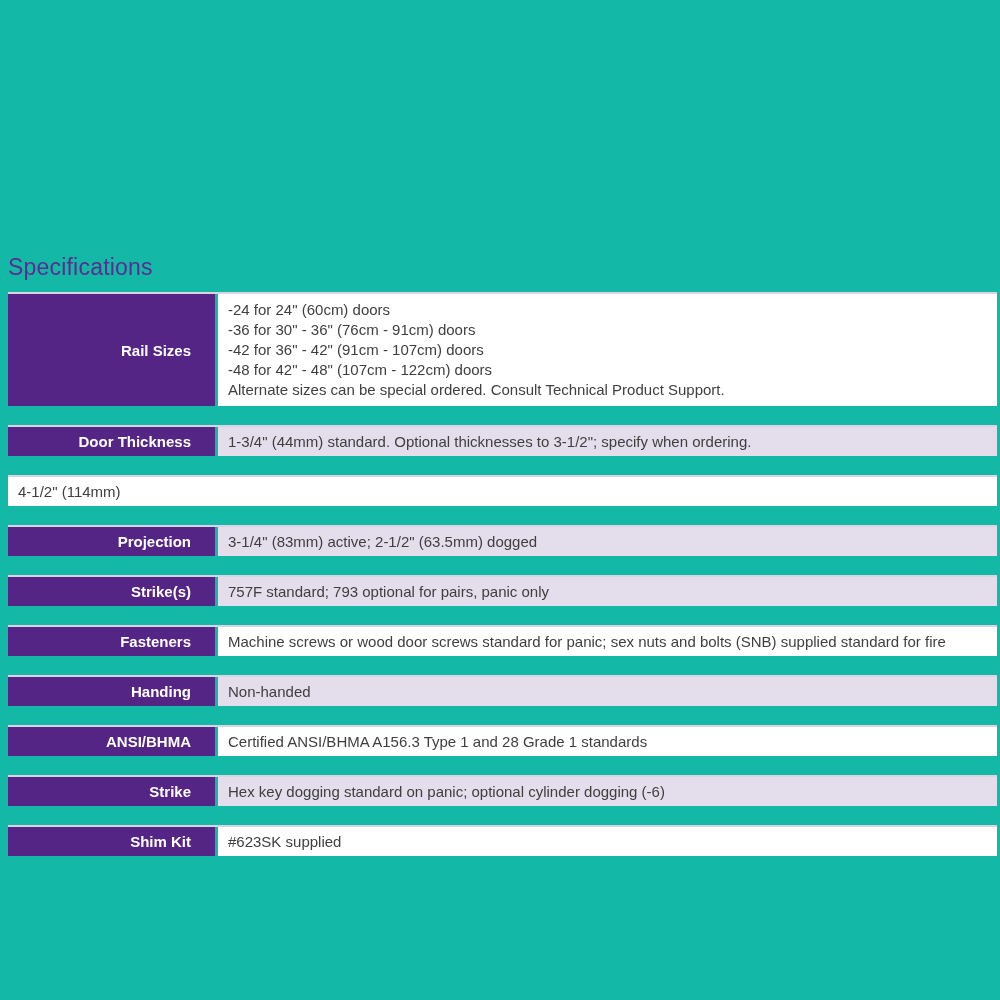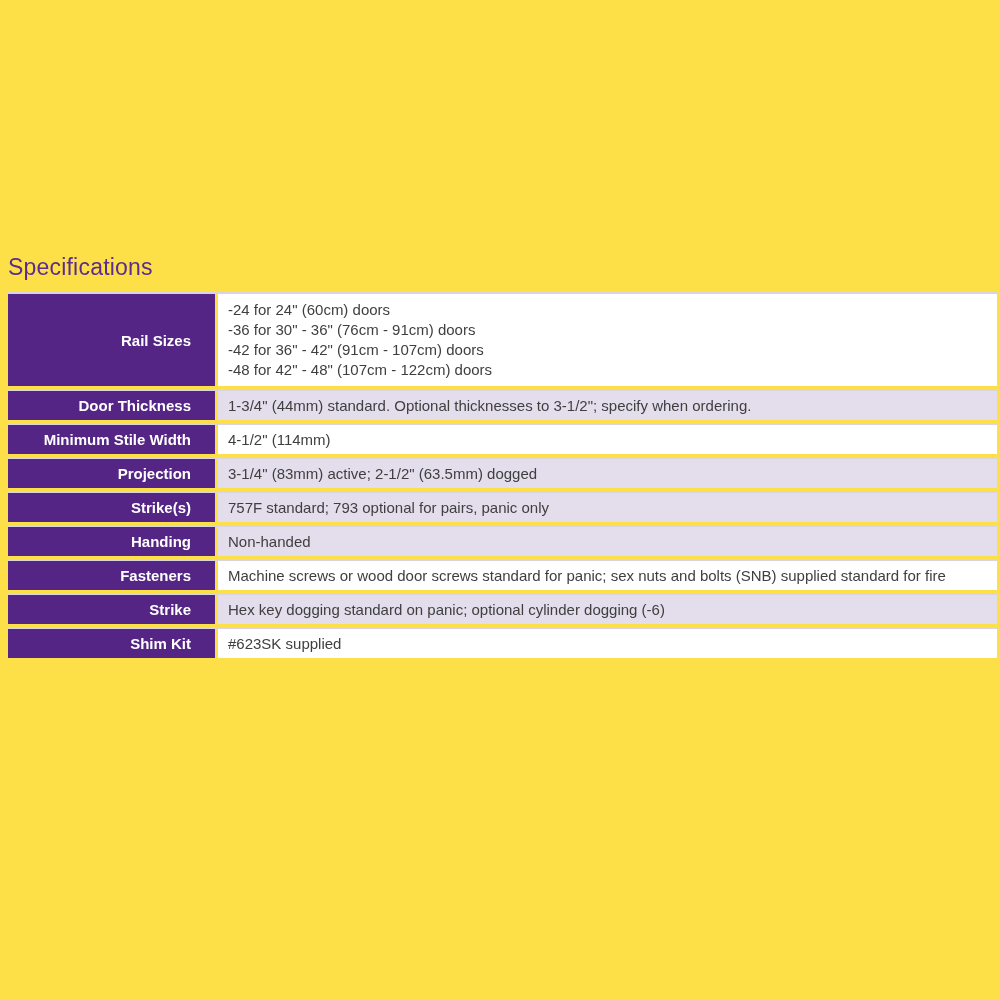--- a/index.html
+++ b/index.html
@@ -6,21 +6,21 @@
   html, body {
     width: 1000px;
     height: 1000px;
     background: #ffffff;
     font-family: "Liberation Sans", sans-serif;
   }
   .page {
     position: relative;
     width: 1000px;
     height: 1000px;
-    background: #fde047;
+    background: #14b8a6;
     overflow: hidden;
   }
   .page-title {
     position: absolute;
     left: 8px;
     top: 254px;
     font-size: 23px;
     font-weight: 400;
     color: #5b2d90;
     letter-spacing: 0.2px;
@@ -28,21 +28,21 @@
   .spec-table {
     position: absolute;
     left: 8px;
     top: 292px;
     width: 989px;
   }
   .spec-row {
     display: flex;
     align-items: stretch;
     border-top: 2px solid #d9d3e4;
-    margin-top: 3px;
+    margin-top: 19px;
   }
   .spec-row:first-child { margin-top: 0; }
   .spec-label {
     width: 207px;
     flex: 0 0 207px;
     background: #552585;
     color: #ffffff;
     font-size: 15px;
     font-weight: bold;
     text-align: right;
@@ -81,54 +81,58 @@
 
   <div class="spec-table">
 
     <div class="spec-row">
       <div class="spec-label">Rail Sizes</div>
       <div class="spec-value multiline">
         <div class="value-line">-24 for 24" (60cm) doors</div>
         <div class="value-line">-36 for 30" - 36" (76cm - 91cm) doors</div>
         <div class="value-line">-42 for 36" - 42" (91cm - 107cm) doors</div>
         <div class="value-line">-48 for 42" - 48" (107cm - 122cm) doors</div>
+        <div class="value-line">Alternate sizes can be special ordered. Consult Technical Product Support.</div>
       </div>
     </div>
 
     <div class="spec-row alt">
       <div class="spec-label">Door Thickness</div>
       <div class="spec-value">1-3/4" (44mm) standard. Optional thicknesses to 3-1/2"; specify when ordering.</div>
     </div>
 
     <div class="spec-row">
-      <div class="spec-label">Minimum Stile Width</div>
       <div class="spec-value">4-1/2" (114mm)</div>
     </div>
 
     <div class="spec-row alt">
       <div class="spec-label">Projection</div>
       <div class="spec-value">3-1/4" (83mm) active; 2-1/2" (63.5mm) dogged</div>
     </div>
 
 
     <div class="spec-row alt">
       <div class="spec-label">Strike(s)</div>
       <div class="spec-value">757F standard; 793 optional for pairs, panic only</div>
     </div>
 
+    <div class="spec-row">
+      <div class="spec-label">Fasteners</div>
+      <div class="spec-value">Machine screws or wood door screws standard for panic; sex nuts and bolts (SNB) supplied standard for fire</div>
+    </div>
+
     <div class="spec-row alt">
       <div class="spec-label">Handing</div>
       <div class="spec-value">Non-handed</div>
     </div>
 
     <div class="spec-row">
-      <div class="spec-label">Fasteners</div>
-      <div class="spec-value">Machine screws or wood door screws standard for panic; sex nuts and bolts (SNB) supplied standard for fire</div>
+      <div class="spec-label">ANSI/BHMA</div>
+      <div class="spec-value">Certified ANSI/BHMA A156.3 Type 1 and 28 Grade 1 standards</div>
     </div>
-
 
     <div class="spec-row alt">
       <div class="spec-label">Strike</div>
       <div class="spec-value">Hex key dogging standard on panic; optional cylinder dogging (-6)</div>
     </div>
 
     <div class="spec-row">
       <div class="spec-label">Shim Kit</div>
       <div class="spec-value">#623SK supplied</div>
     </div>

